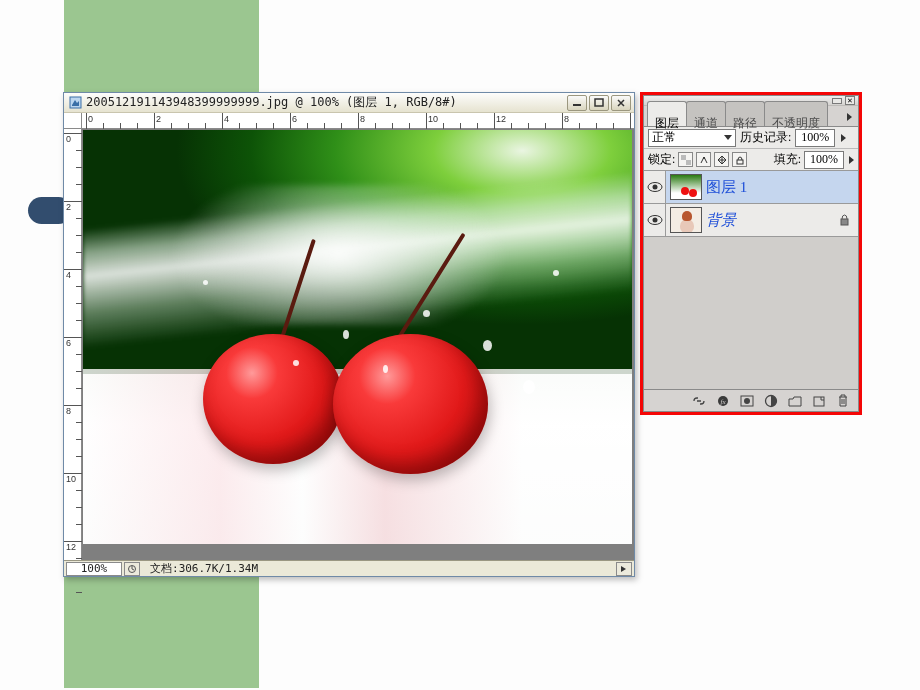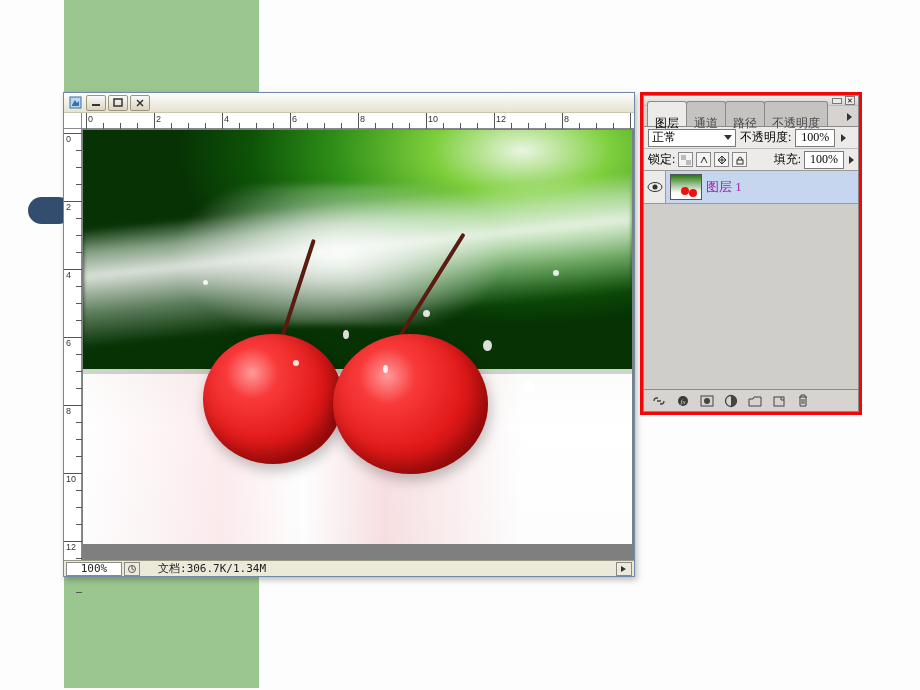--- a/index.html
+++ b/index.html
@@ -128,21 +128,21 @@
   
   .doc-status {
     position:absolute; left:0; right:0; bottom:0; height:16px;
     background: #ebe9d8; border-top:1px solid #9a9782;
     display:flex; align-items:center;
     font-size:11px; color:#222;
     font-family: SimSun, monospace;
   }
   .zoom-box { width:56px; height:14px; border:1px solid #8a8a8a; background:#fff; text-align:center; margin-left:2px; line-height:12px; }
   .mini-icon { width:16px; height:14px; border:1px solid #8a8a8a; background:#eceadc; margin-left:2px; display:flex; align-items:center; justify-content:center; }
-  .doc-info { margin-left:18px; }
+  .doc-info { margin-left:10px; }
   .scroll-right { margin-left:auto; width:16px; height:14px; border:1px solid #8a8a8a; background:#eceadc; display:flex; align-items:center; justify-content:center; margin-right:2px;}
 
   
   .panel-frame {
     position:absolute;
     left:640px; top:92px;
     width:222px; height:323px;
     border: 3px solid #f40606;
   }
   .panel {
@@ -201,44 +201,45 @@
   }
   .thumb {
     width:32px; height:26px; margin:0 4px;
     border:1px solid #555; background:#fff;
     position:relative; overflow:hidden;
   }
   .thumb.green::before{content:'';position:absolute;inset:0;background:linear-gradient(#2a7a12,#fff 75%);}
   .thumb.green::after{content:'';position:absolute;left:10px;bottom:4px;width:8px;height:8px;background:#e11;border-radius:50%;box-shadow:8px 2px 0 0 #e11;}
   .thumb.person::before{content:'';position:absolute;inset:0;background:#f4ede4;}
   .thumb.person::after{content:'';position:absolute;left:11px;top:3px;width:10px;height:10px;background:#b8572f;border-radius:50% 50% 40% 40%;box-shadow:0 10px 0 2px #e8c8b8;}
-  .layer-name { font-family: SimSun; font-size:13px; color:#a21caf; }
+  .layer-name { font-family: SimSun; font-size:15px; color:#1d4ed8; }
   .layer-name.italic { font-style: italic; }
   .lock-badge { margin-left:auto; margin-right:8px; color:#555; }
   .panel-footer {
     height:22px; background:#d6d3d1; border-top:1px solid #8a8a8a;
-    display:flex; align-items:center; justify-content:flex-start; gap:6px; padding:0 6px;
+    display:flex; align-items:center; justify-content:flex-end; gap:6px; padding:0 6px;
   }
   .fbtn { width:18px; height:16px; display:flex; align-items:center; justify-content:center; color:#3a3a3a; cursor:pointer; }
   svg { display:block; }
 </style>
 </head>
 <body>
 
 <div class="slide-bg"></div>
 <div class="bullet-pill"></div>
 
 <div class="doc-window">
   <div class="doc-titlebar">
     <span class="icon-box">
       <svg width="13" height="13" viewBox="0 0 13 13">
           <rect x="1" y="1" width="11" height="11" fill="#bcd6ef" stroke="#3a6fa7"></rect>
           <path d="M3 9 L6 4 L8 7 L10 5 L10 10 L3 10 Z" fill="#3a6fa7"></path>
         </svg>
     </span>
+    <span class="doc-title">200512191143948399999999.jpg @ 100% (图层 1, RGB/8#)</span>
     <div class="winbtns">
       <div class="winbtn">
           <svg width="10" height="8">
             <rect x="1" y="5" width="8" height="2" fill="#333"></rect>
           </svg>
         </div>
       <div class="winbtn">
           <svg width="10" height="10">
             <rect x="1" y="1" width="8" height="7" fill="none" stroke="#333" stroke-width="1.5"></rect>
           </svg>
@@ -391,21 +392,21 @@
         <svg width="8" height="10">
             <path d="M1 1 L6 5 L1 9 Z" fill="#333"></path>
           </svg>
       </div>
     </div>
     <div class="opts-row">
       <div class="blend-select">
         <span>正常</span>
         <span class="arrow"></span>
       </div>
-      <span class="opacity-label">不透明度:</span>
+      <span class="opacity-label">历史记录:</span>
       <div class="pct-box">100%</div>
       <span class="slider-arrow"></span>
     </div>
     <div class="lock-row">
       <span>锁定:</span>
       <div class="lock-icon">
           <svg width="10" height="10">
             <rect x="0" y="0" width="5" height="5" fill="#bbb"></rect>
             <rect x="5" y="5" width="5" height="5" fill="#bbb"></rect>
           </svg>
@@ -436,20 +437,36 @@
         <div class="layer-row selected">
           <div class="eye-cell">
             <svg width="16" height="12">
               <ellipse cx="8" cy="6" rx="7" ry="4.5" fill="none" stroke="#333"></ellipse>
               <circle cx="8" cy="6" r="2.5" fill="#333"></circle>
             </svg>
           </div>
           <div class="thumb green"></div>
           <span class="layer-name">图层 1</span>
         </div>
+        <div class="layer-row">
+          <div class="eye-cell">
+            <svg width="16" height="12">
+              <ellipse cx="8" cy="6" rx="7" ry="4.5" fill="none" stroke="#333"></ellipse>
+              <circle cx="8" cy="6" r="2.5" fill="#333"></circle>
+            </svg>
+          </div>
+          <div class="thumb person"></div>
+          <span class="layer-name italic">背景</span>
+          <span class="lock-badge">
+            <svg width="11" height="12">
+              <rect x="2" y="5" width="7" height="6" fill="#888" stroke="#555"></rect>
+              <path d="M3 5 Q3 1 5.5 1 Q8 1 8 5" fill="none" stroke="#555"></path>
+            </svg>
+          </span>
+        </div>
       </div>
     <div class="panel-footer">
       <div class="fbtn">
           <svg width="14" height="12">
             <path d="M2 6 Q2 3 5 3 L6 3 M12 6 Q12 9 9 9 L8 9 M5 6 L9 6" stroke="#444" fill="none" stroke-width="1.3"></path>
           </svg>
         </div>
       <div class="fbtn">
           <svg width="16" height="12">
             <circle cx="8" cy="6" r="5" fill="#3a3a3a"></circle>

